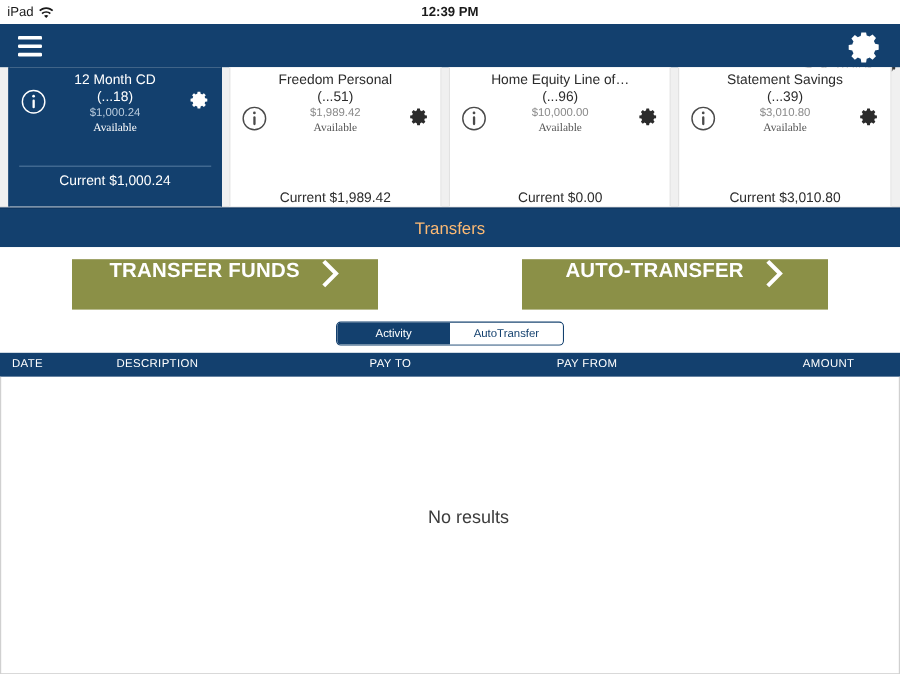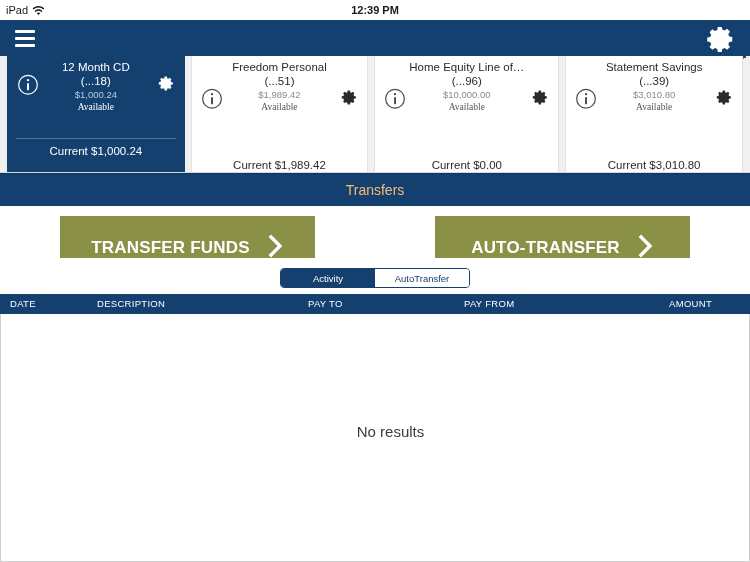--- a/index.html
+++ b/index.html
@@ -229,21 +229,21 @@
     justify-content: center;
     gap: 120px;
     background: #ffffff;
   }
   .action-btn {
     width: 255px;
     height: 42px;
     background: #8b9047;
     color: #ffffff;
     display: flex;
-    align-items: flex-end;
+    align-items: flex-start;
     justify-content: center;
     gap: 18px;
     font-size: 17px;
     font-weight: bold;
     letter-spacing: 0.2px;
     cursor: pointer;
     border: none;
     font-family: "Liberation Sans", sans-serif;
   }
   .chev {

